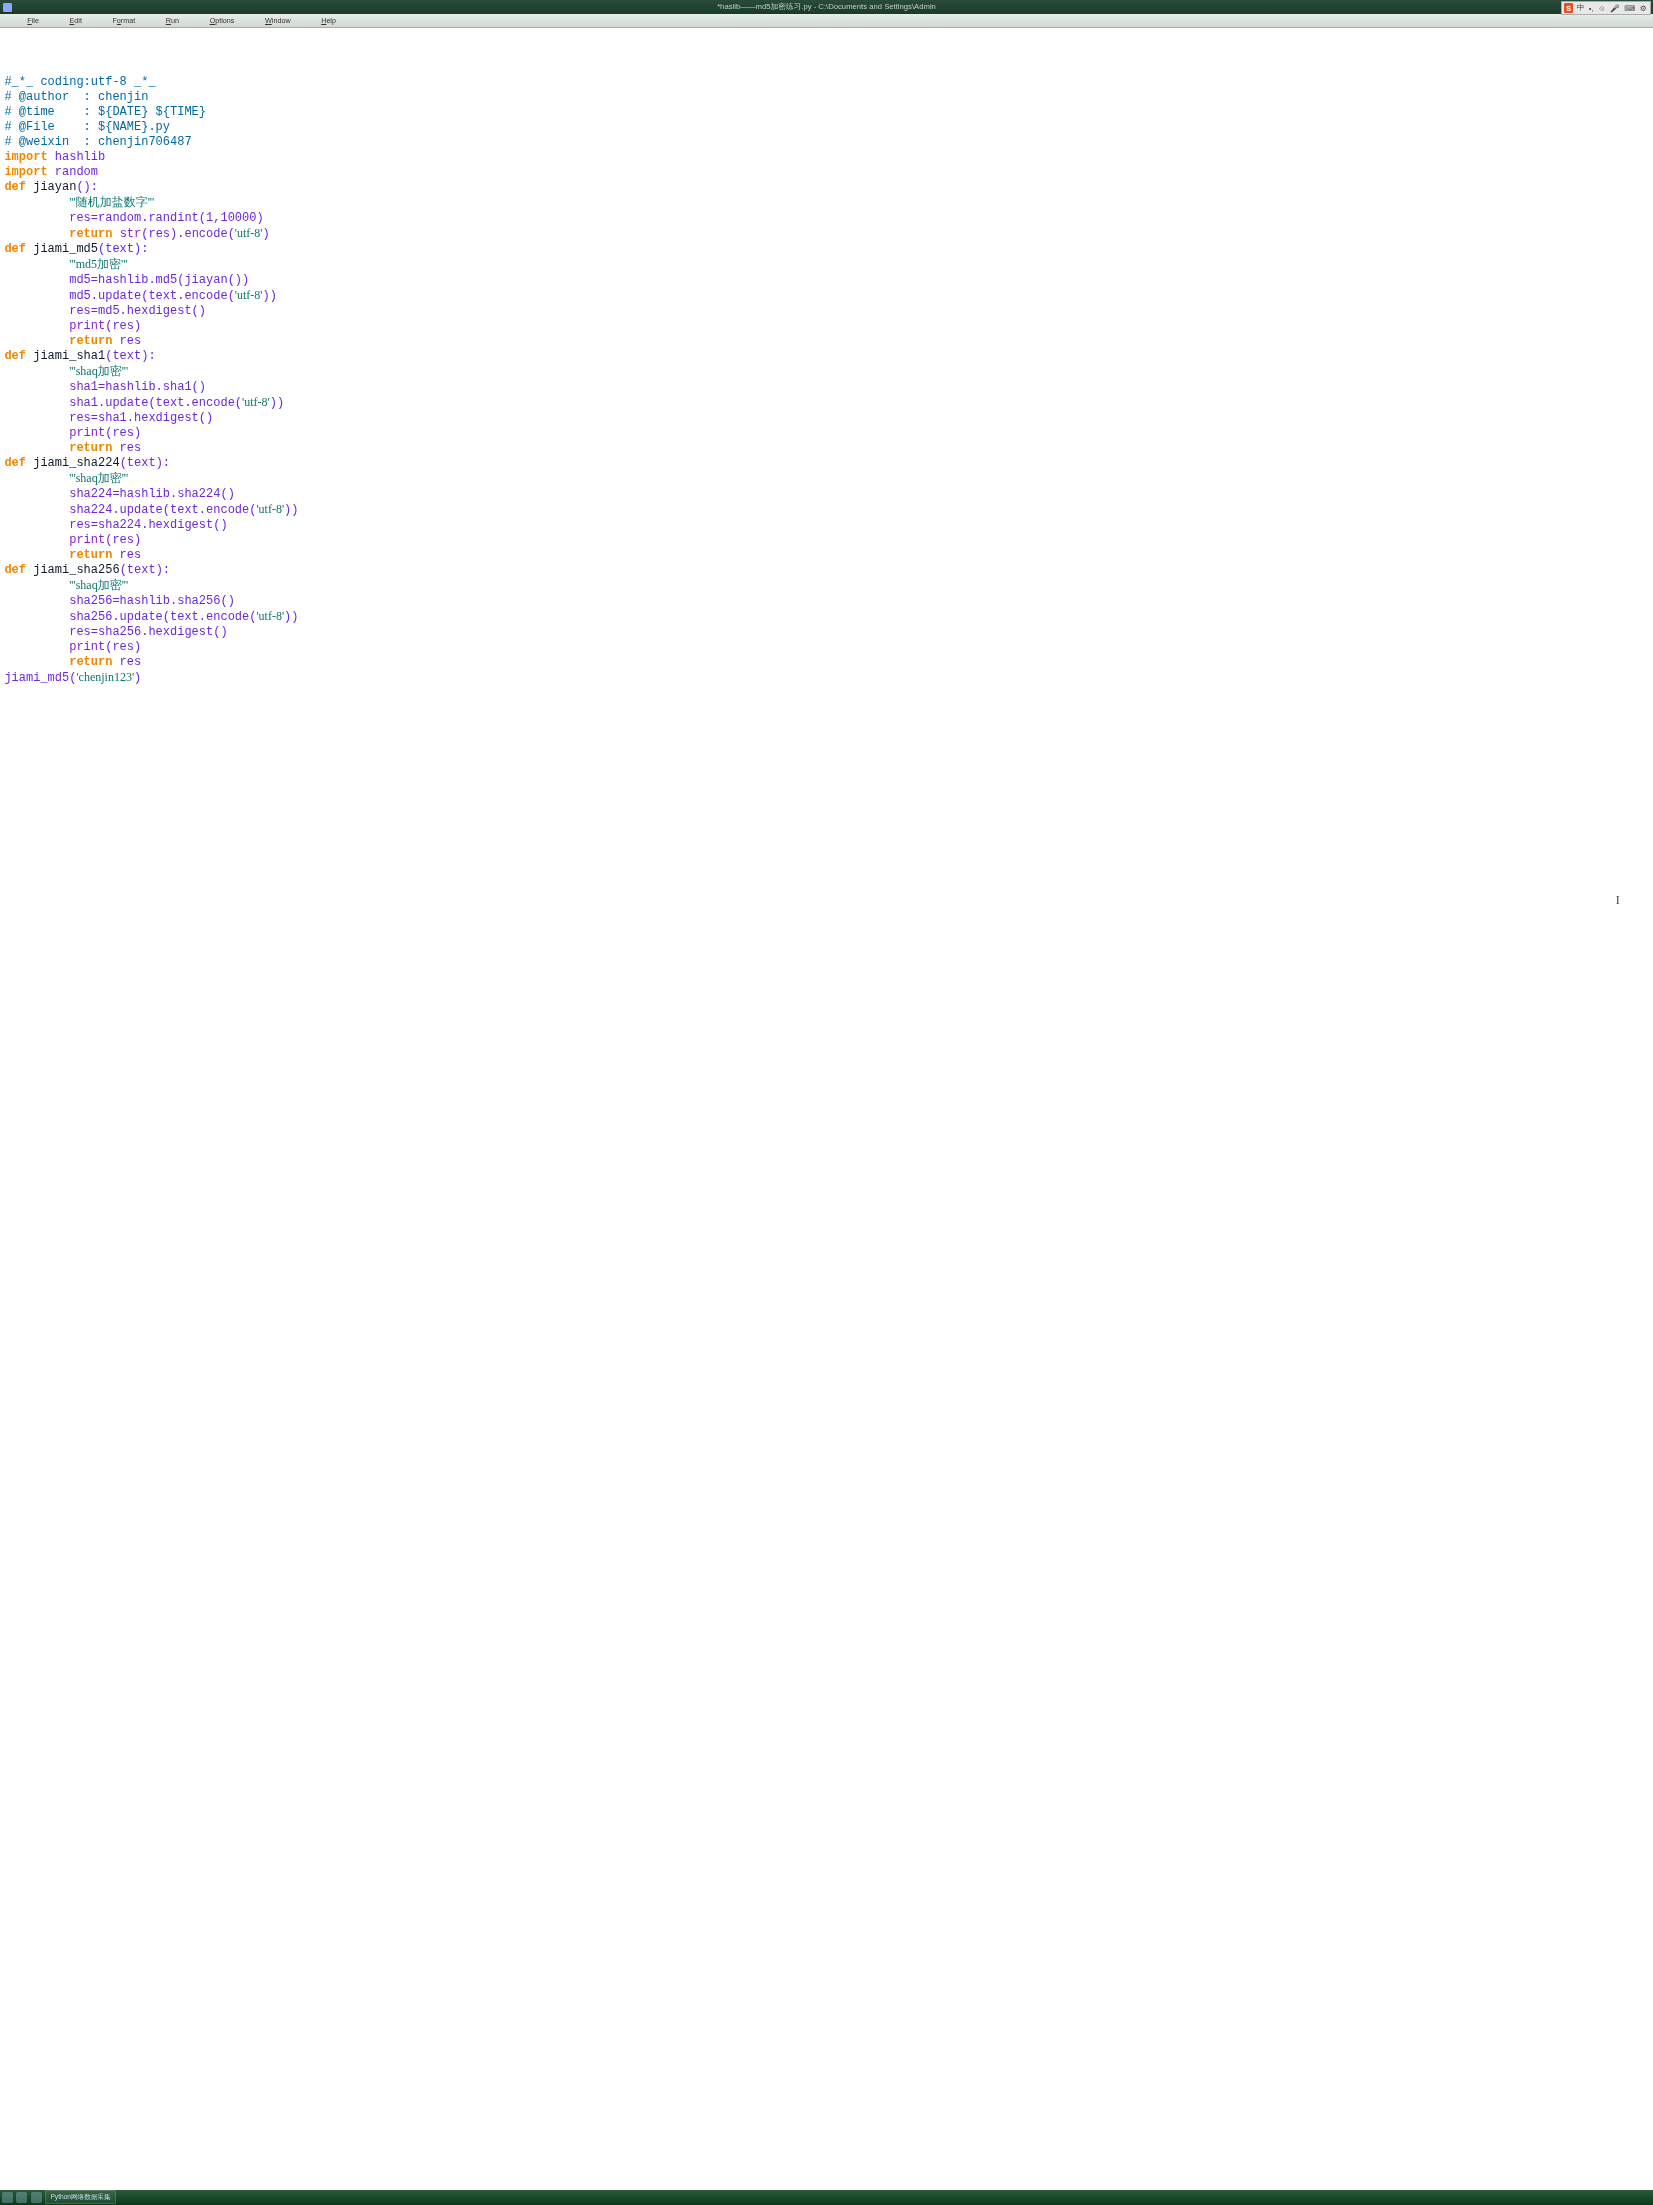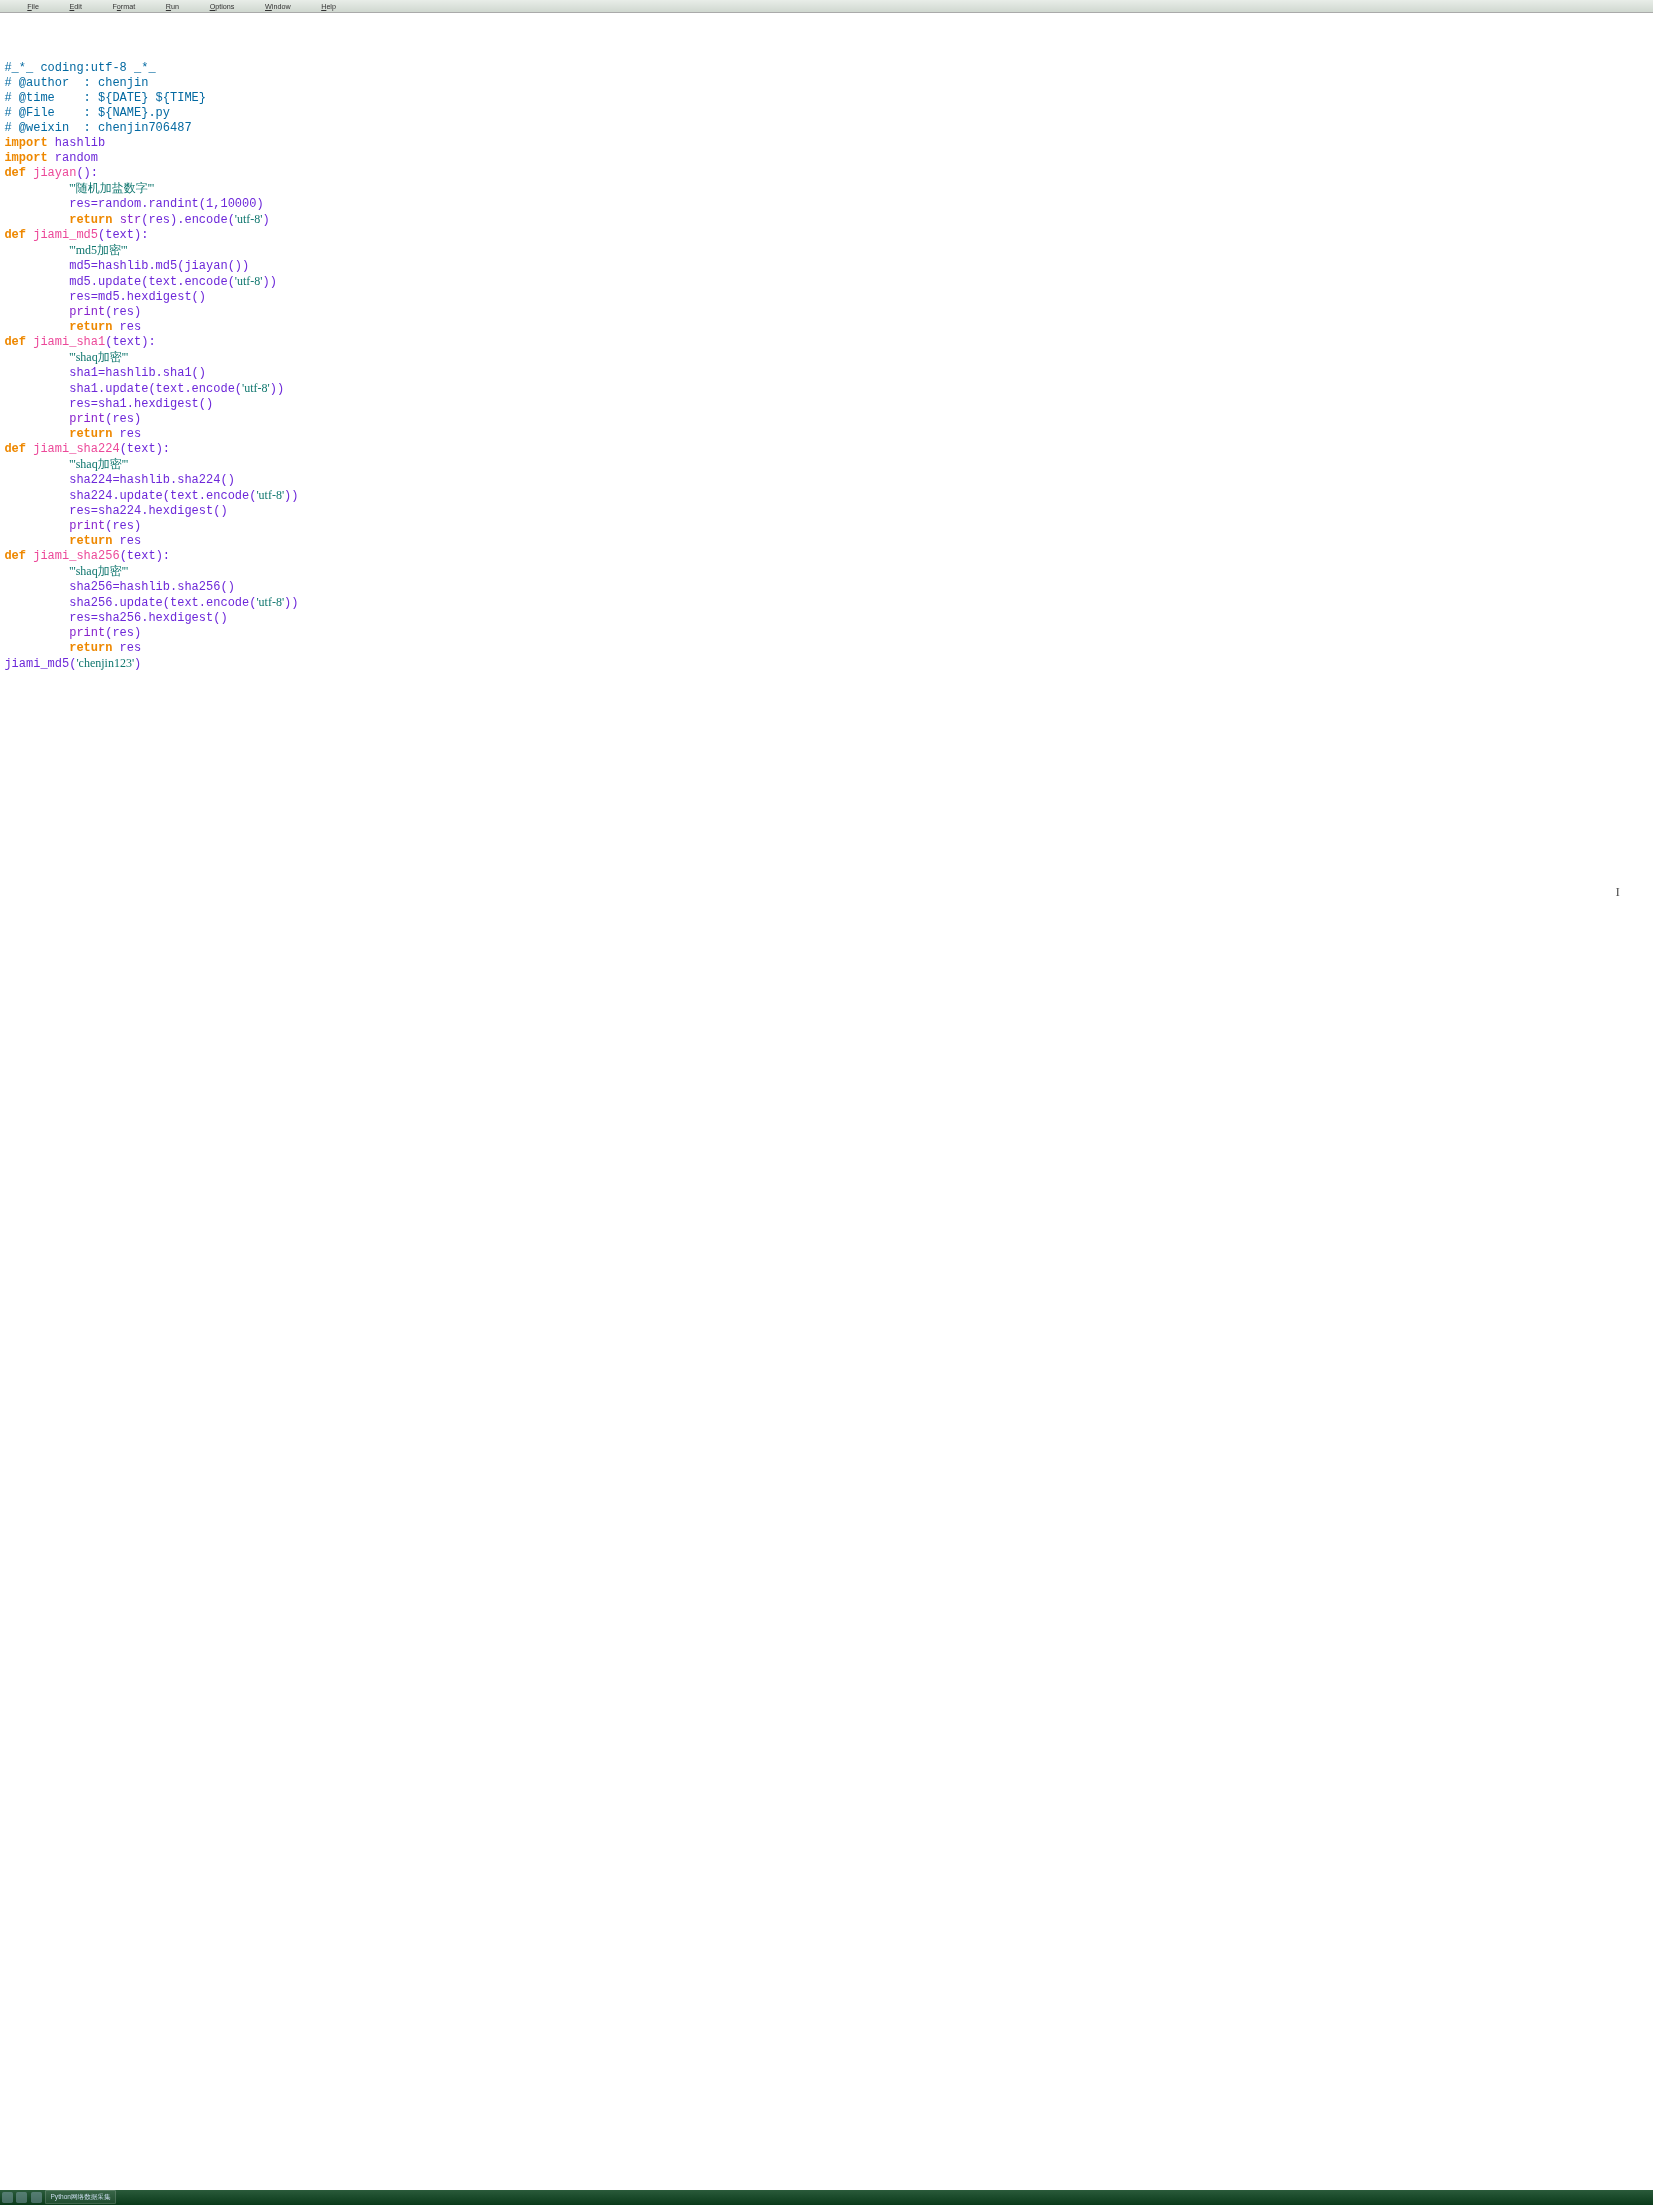--- a/index.html
+++ b/index.html
@@ -80,21 +80,21 @@
     font-family: "Courier New", monospace;
     font-size: 12px;
     line-height: 1.25;
     white-space: pre;
     overflow: hidden;
     color: #000;
     position: relative;
   }
   .tok-comment { color: #0369a1; }
   .tok-keyword { color: #ee8800; font-weight: bold; }
-  .tok-def     { color: #ec4899; }
+  .tok-def     { color: #0f172a; }
   .tok-string  { color: #0f766e; font-family: Liberation Serif, serif; }
   .tok-builtin { color: #8822cc; }
   .tok-text    { color: #6d28d9; }
   .cursor-ibeam {
     position: absolute;
     right: 33px;
     top: 40%;
     font-size: 13.2px;
     color: #555;
     font-family: serif;
@@ -121,20 +121,33 @@
     height: 11px;
     background: rgba(200,220,255,0.3);
     border-radius: 1.7px;
   }
 </style>
 </head>
 <body>
 
 <div class="window">
 
+  <div class="titlebar">
+    <span class="titlebar-icon"></span>
+    <span>*haslib——md5加密练习.py - C:\Documents and Settings\Admin</span>
+    <div class="ime-bar">
+      <span class="ime-s">S</span>
+      <span class="ime-item">中</span>
+      <span class="ime-item">•,</span>
+      <span class="ime-item">☺</span>
+      <span class="ime-item">🎤</span>
+      <span class="ime-item">⌨</span>
+      <span class="ime-item">⚙</span>
+    </div>
+  </div>
 
   <div class="menubar">
     <span class="menu-item"><span class="ul">F</span><span>ile</span></span>
     <span class="menu-item"><span class="ul">E</span><span>dit</span></span>
     <span class="menu-item"><span>F</span><span class="ul">o</span><span>rmat</span></span>
     <span class="menu-item"><span class="ul">R</span><span>un</span></span>
     <span class="menu-item"><span class="ul">O</span><span>ptions</span></span>
     <span class="menu-item"><span class="ul">W</span><span>indow</span></span>
     <span class="menu-item"><span class="ul">H</span><span>elp</span></span>
   </div>

